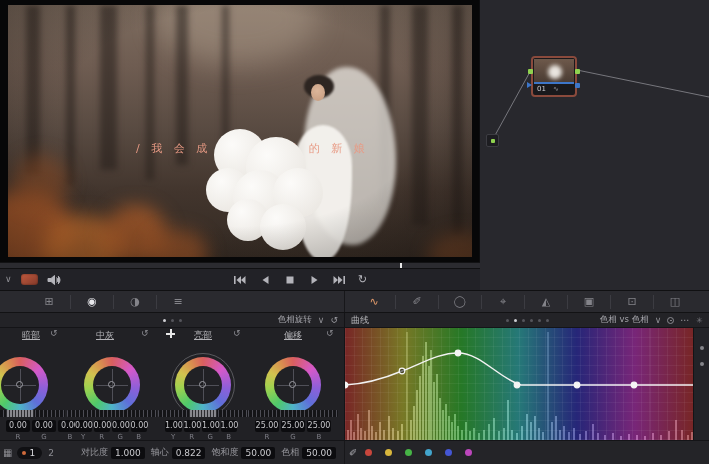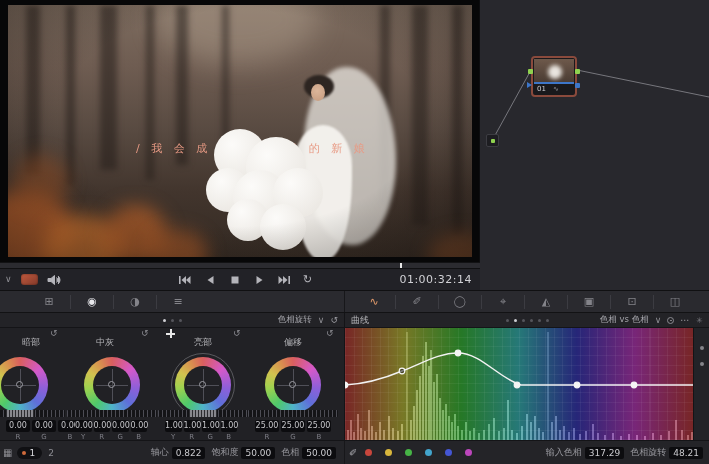--- a/index.html
+++ b/index.html
@@ -68,21 +68,21 @@
   .ph-dots i.on{background:#cfcfd4;}
   .ph-rt{margin-left:auto;display:flex;align-items:center;gap:6px;padding-right:6px;color:#a4a4aa;}
   .gear{width:7px;height:7px;border:1px solid #8a8a90;border-radius:50%;position:relative;}
   .gear::after{content:"";position:absolute;left:2px;top:2px;width:1.5px;height:1.5px;background:#8a8a90;border-radius:50%;}
   .reset-ico{font-size:9px;color:#9a9aa0;}
   .more-ico{font-size:9px;color:#9a9aa0;letter-spacing:1px;}
   .edge-ico{font-size:8px;color:#7c7c82;}
 
   
   .wheels{position:absolute;left:0;top:328px;width:345px;height:112px;background:#212125;border-right:1px solid #141417;overflow:hidden;}
-  .wname{position:absolute;top:8px;font-size:9px;color:#b2b2b6;}
+  .wname{position:absolute;top:1px;font-size:9px;color:#b2b2b6;text-decoration:underline;}
   .wreset{position:absolute;top:0;font-size:9px;color:#8a8a90;}
   .ring{position:absolute;width:56px;height:56px;border-radius:50%;background:conic-gradient(from 0deg,#d95f5f,#d459c9 14%,#8e5fd9 27%,#5f6fd9 38%,#4fb4c9 50%,#4fc96a 61%,#9ed24f 73%,#d2c24f 83%,#d98f4f 92%,#d95f5f);}
   .ring::after{content:"";position:absolute;inset:9px;border-radius:50%;background:#212125;}
   .halo{position:absolute;width:64px;height:64px;border-radius:50%;border:1px solid rgba(205,205,212,.32);}
   .wch{position:absolute;height:1px;background:#505058;}
   .wcv{position:absolute;width:1px;background:#505058;}
   .wcdot{position:absolute;width:7px;height:7px;border:1.5px solid #9d9da4;border-radius:50%;background:rgba(0,0,0,.15);}
   .mslider{position:absolute;height:7px;background:#141417;background-image:repeating-linear-gradient(90deg,#4c4c54 0 1px,transparent 1px 4px);border-radius:1px;}
   .mslider.hot::after{content:"";position:absolute;left:50%;top:0;width:28px;height:7px;margin-left:-14px;background:repeating-linear-gradient(90deg,#2c2c30 0 1px,#87878d 1px 3px);}
   .vbox{position:absolute;height:12px;background:#0c0c0f;border-radius:2px;color:#c6c6ca;font-size:8px;text-align:center;line-height:12px;}
@@ -199,21 +199,20 @@
         </span>
       <span class="t-btn">
           <svg width="13" height="10" viewBox="0 0 13 10">
             <rect x="10.4" y="1" width="1.6" height="8"></rect>
             <path d="M5 1l4.5 4L5 9z"></path>
             <path d="M.5 1L5 5 .5 9z"></path>
           </svg>
         </span>
       <span class="loop">↻</span>
     </div>
-    <div class="tc">01:00:32:14</div>
   </div>
 
   <div class="nodes">
     <svg width="229" height="291">
       <line x1="13" y1="139" x2="51" y2="70" stroke="#77777d" stroke-width="1"></line>
       <line x1="97" y1="70" x2="229" y2="97" stroke="#77777d" stroke-width="1"></line>
     </svg>
     <div class="src-node">
         <i></i>
       </div>
@@ -450,20 +449,24 @@
   <div class="bbar">
     <div class="bb-left">
       <span class="kb-ico">▦</span>
       <span class="chip1">
           <i></i>
           <span id="chip1-label">1</span>
         </span>
       <span class="chip2" id="chip2-label">2</span>
       <div class="params" id="params-left">
           <div class="param">
+            <b>对比度</b>
+            <span>1.000</span>
+          </div>
+          <div class="param">
             <b>轴心</b>
             <span>0.822</span>
           </div>
           <div class="param">
             <b>饱和度</b>
             <span>50.00</span>
           </div>
           <div class="param">
             <b>色相</b>
             <span>50.00</span>
@@ -473,26 +476,16 @@
     <div class="bb-right">
       <span class="dropper">✐</span>
       <div class="swatches" id="swatches">
           <i style="background: rgb(200, 70, 60);"></i>
           <i style="background: rgb(216, 182, 60);"></i>
           <i style="background: rgb(70, 180, 70);"></i>
           <i style="background: rgb(66, 164, 204);"></i>
           <i style="background: rgb(68, 86, 212);"></i>
           <i style="background: rgb(188, 70, 188);"></i>
         </div>
-      <div class="params" id="params-right">
-          <div class="param">
-            <b>输入色相</b>
-            <span>317.29</span>
-          </div>
-          <div class="param">
-            <b>色相旋转</b>
-            <span>48.21</span>
-          </div>
-        </div>
     </div>
   </div>
 
 </div>
 
 </body></html>

